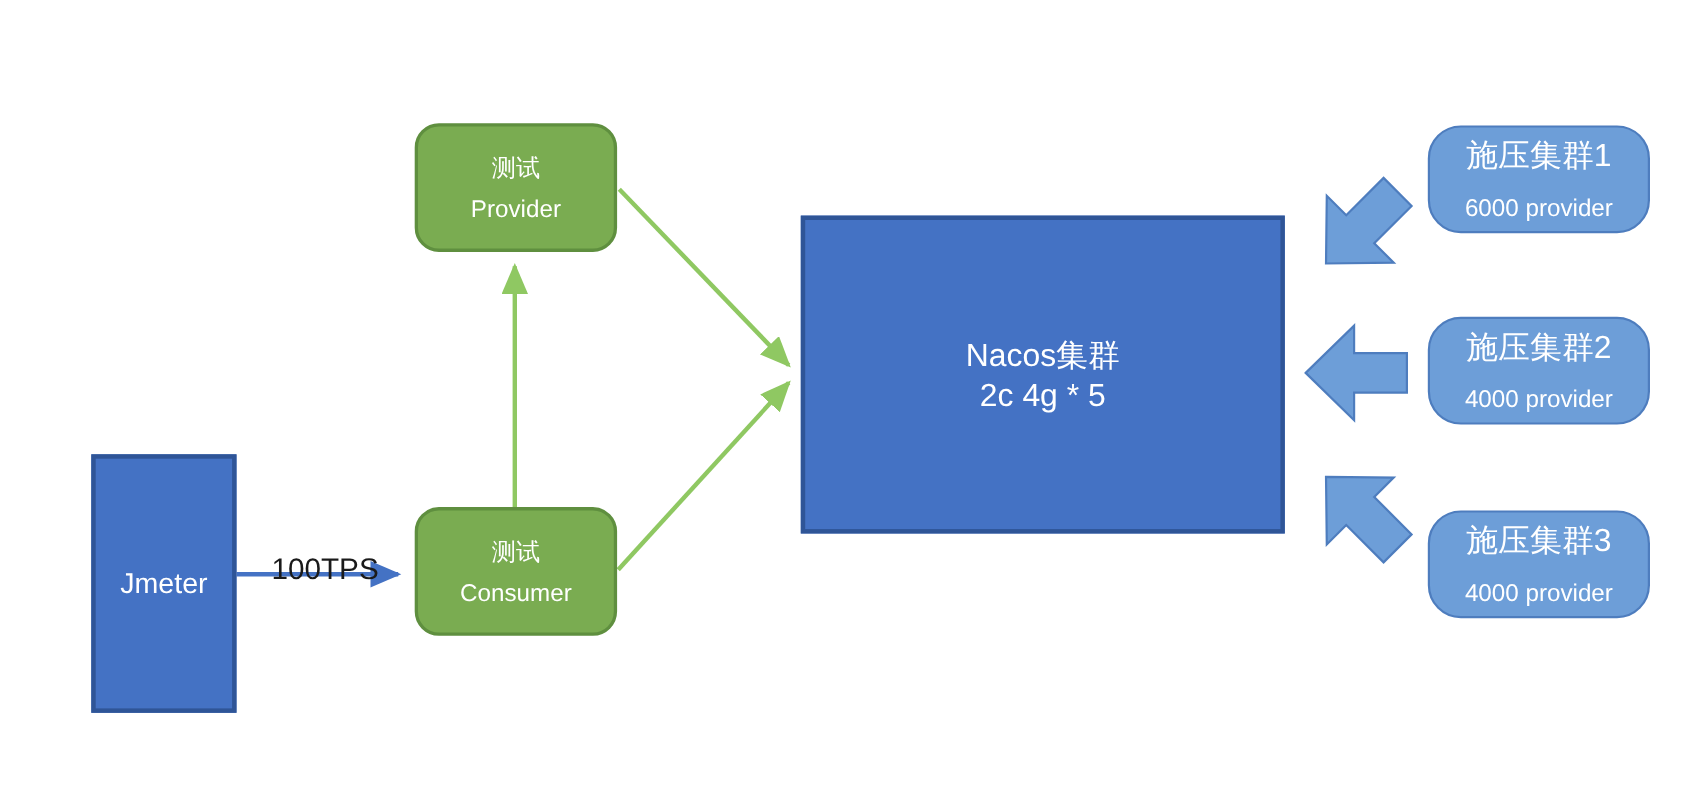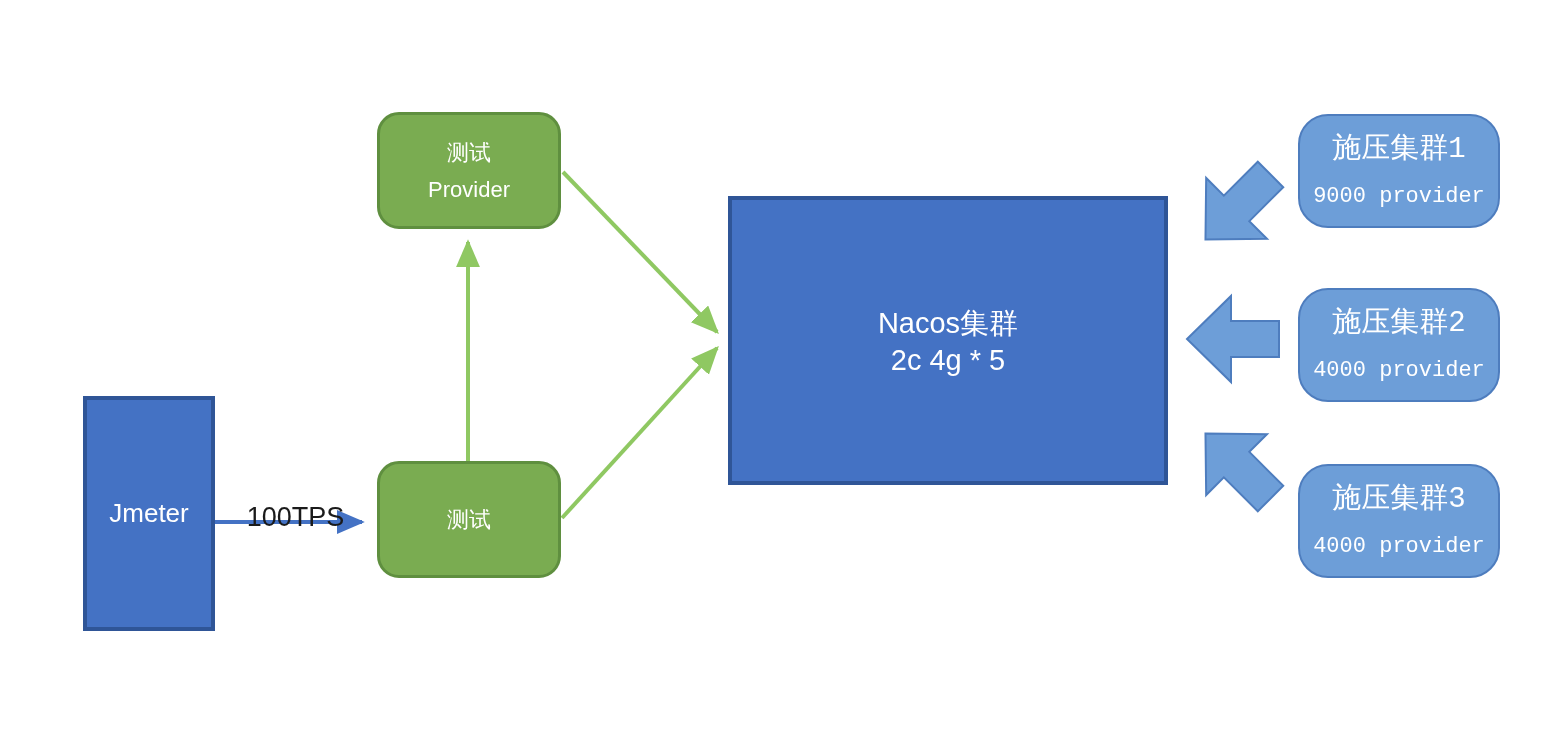--- a/index.html
+++ b/index.html
@@ -20,21 +20,21 @@
     position: absolute;
     display: flex;
     flex-direction: column;
     align-items: center;
     justify-content: center;
     color: #ffffff;
     text-align: center;
     box-sizing: border-box;
   }
   .jmeter-box {
-    left: 83px; top: 396px;
+    left: 83px; top: 413px;
     width: 132px; height: 235px;
     background: var(--box-blue, #4472C4);
     border: 4px solid var(--box-blue-border, #2F5597);
     font-size: 26px;
   }
   .green-box {
     width: 184px; height: 117px;
     background: var(--box-green, #7AAC51);
     border: 3px solid var(--box-green-border, #5F8F3F);
     border-radius: 22px;
@@ -45,26 +45,25 @@
   .consumer-box { left: 377px; top: 461px; }
   .nacos-box {
     left: 728px; top: 196px;
     width: 440px; height: 289px;
     background: var(--box-blue, #4472C4);
     border: 4px solid var(--box-blue-border, #2F5597);
     font-size: 29px;
   }
   .cluster-box {
     left: 1298px;
-    width: 202px; height: 114px;
+    width: 202px; height: 98px;
     background: var(--cluster-blue, #6D9ED8);
     border: 2.5px solid var(--cluster-blue-border, #4E7DBE);
     border-radius: 30px;
     row-gap: 19px;
-    font-family: Liberation Mono, monospace;
   }
   .cluster-1 { top: 114px; }
   .cluster-2 { top: 288px; }
   .cluster-3 { top: 464px; }
   .cluster-title { font-size: 29px; line-height: 32px; }
   .cluster-subtitle { font-size: 22px; line-height: 24px; }
   .tps-label {
     position: absolute;
     left: 218px; top: 502px;
     width: 155px;
@@ -110,30 +109,31 @@
 
   <div class="tps-label">100TPS</div>
 
   <div class="box green-box provider-box">
     <span class="line-label">测试</span>
     <span class="line-label">Provider</span>
   </div>
 
   <div class="box green-box consumer-box">
     <span class="line-label">测试</span>
+    <span class="line-label">Consumer</span>
   </div>
 
   <div class="box nacos-box">
     <span class="line-label">Nacos集群</span>
     <span class="line-label">2c 4g * 5</span>
   </div>
 
   <div class="box cluster-box cluster-1">
     <span class="cluster-title">施压集群1</span>
-    <span class="cluster-subtitle">9000 provider</span>
+    <span class="cluster-subtitle">6000 provider</span>
   </div>
 
   <div class="box cluster-box cluster-2">
     <span class="cluster-title">施压集群2</span>
     <span class="cluster-subtitle">4000 provider</span>
   </div>
 
   <div class="box cluster-box cluster-3">
     <span class="cluster-title">施压集群3</span>
     <span class="cluster-subtitle">4000 provider</span>

